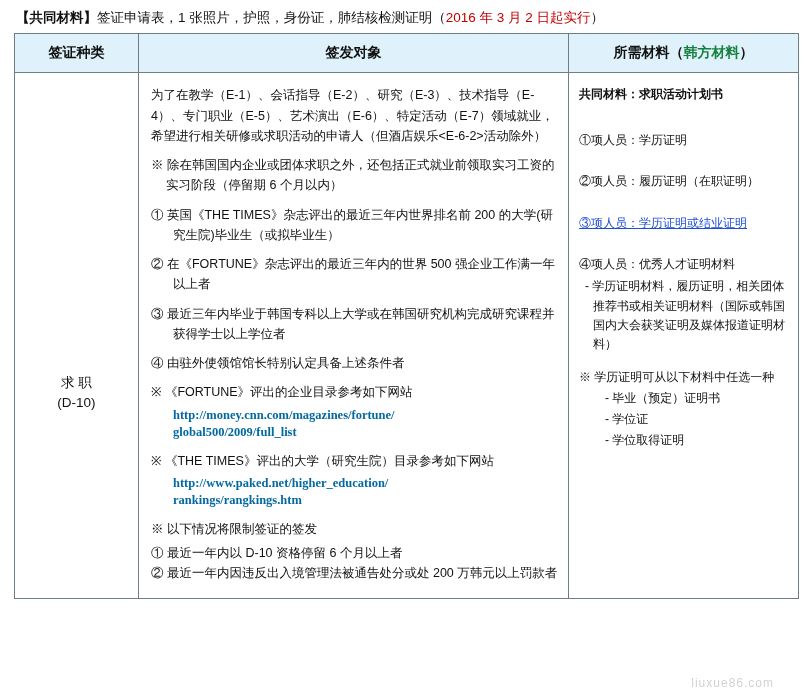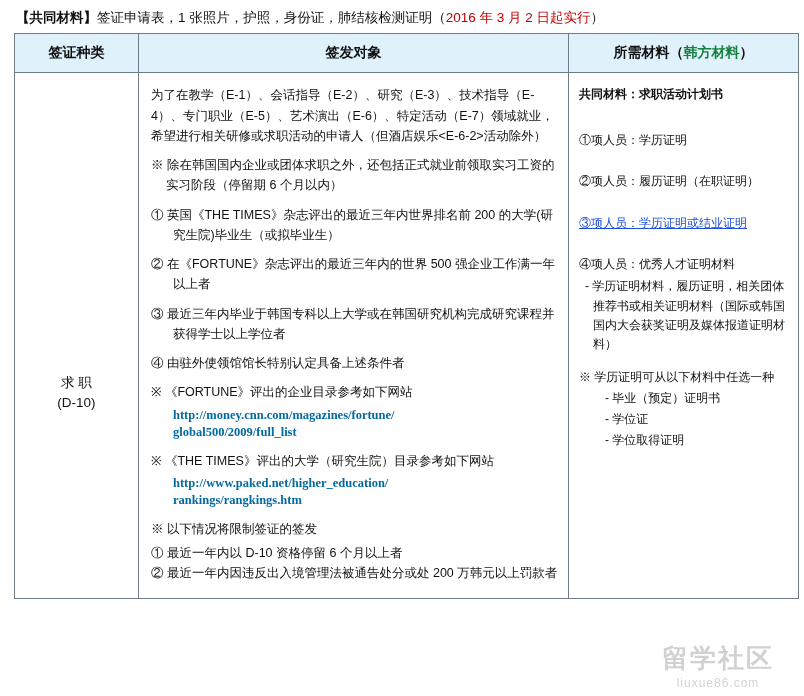--- a/index.html
+++ b/index.html
@@ -219,17 +219,16 @@
             <div>- 毕业（预定）证明书</div>
             <div>- 学位证</div>
             <div>- 学位取得证明</div>
           </div>
         </td>
       </tr>
     </tbody>
   </table>
 
   <div class="watermark">
-    <div class="wm1">留学社区</div>
     <div class="wm2">liuxue86.com</div>
   </div>
 
 </div>
 
 </body></html>

